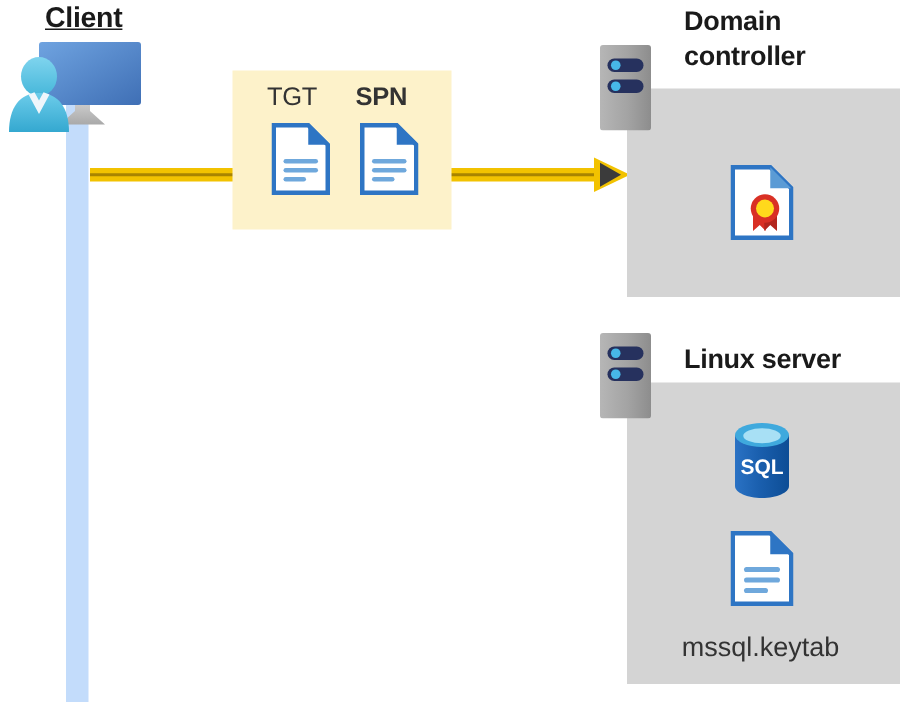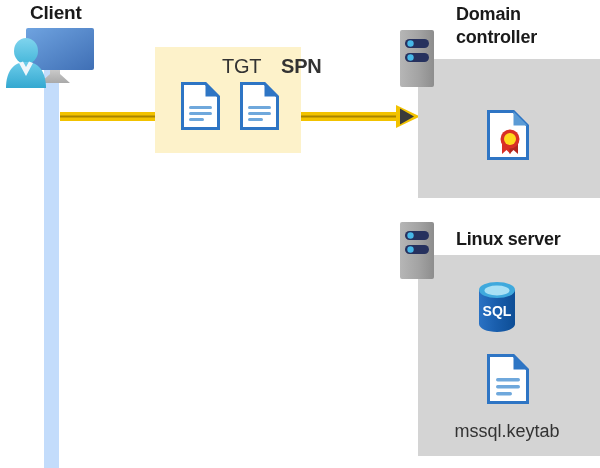--- a/index.html
+++ b/index.html
@@ -31,20 +31,21 @@
   
   .client-title {
     position: absolute;
     left: 30px;
     top: 2px;
     font-size: 19px;
     font-weight: bold;
     color: #1a1a1a;
     letter-spacing: -0.2px;
     white-space: nowrap;
+    text-decoration: underline;
   }
 
   
   .client-icon {
     position: absolute;
     left: 4px;
     top: 26px;
     width: 92px;
     height: 68px;
   }
@@ -53,25 +54,24 @@
   .yellow-box {
     position: absolute;
     left: 155px;
     top: 47px;
     width: 146px;
     height: 106px;
     background: #fdf2ca;
   }
   .doc-label {
     position: absolute;
-    font-size: 20px;
+    font-size: 17px;
     color: #333333;
     white-space: nowrap;
     letter-spacing: -0.2px;
-    margin-left: 44px;
   }
   .label-tgt { left: 178px; top: 55px; }
   .label-spn { left: 237px; top: 55px; font-weight: bold; }
 
   .doc-icon-tgt { position: absolute; left: 181px; top: 82px; width: 39px; height: 48px; }
   .doc-icon-spn { position: absolute; left: 240px; top: 82px; width: 39px; height: 48px; }
 
   
   .arrow-wrap {
     position: absolute;
@@ -101,21 +101,21 @@
     font-weight: bold;
     color: #1a1a1a;
     line-height: 23px;
     letter-spacing: -0.2px;
   }
   .title-dc    { left: 456px; top: 3px;   width: 150px; }
   .title-linux { left: 456px; top: 228px; width: 150px; }
 
   
   .cert-icon    { position: absolute; left: 487px; top: 110px; width: 42px; height: 50px; }
-  .sql-icon     { position: absolute; left: 475px; top: 282px; width: 44px; height: 50px; }
+  .sql-icon     { position: absolute; left: 486px; top: 282px; width: 44px; height: 50px; }
   .keytab-icon  { position: absolute; left: 487px; top: 354px; width: 42px; height: 50px; }
 
   .keytab-label {
     position: absolute;
     left: 418px;
     top: 421px;
     width: 178px;
     text-align: center;
     font-size: 18px;
     color: #333333;

